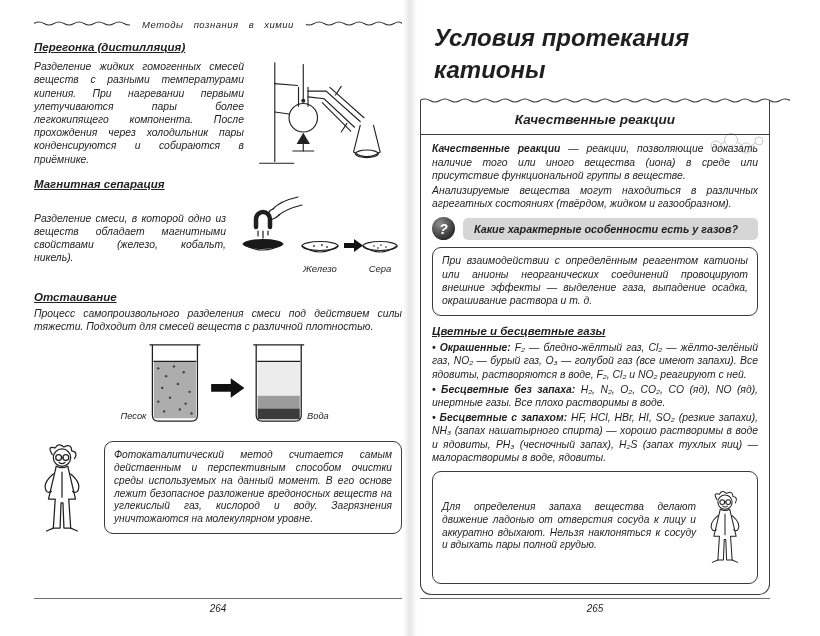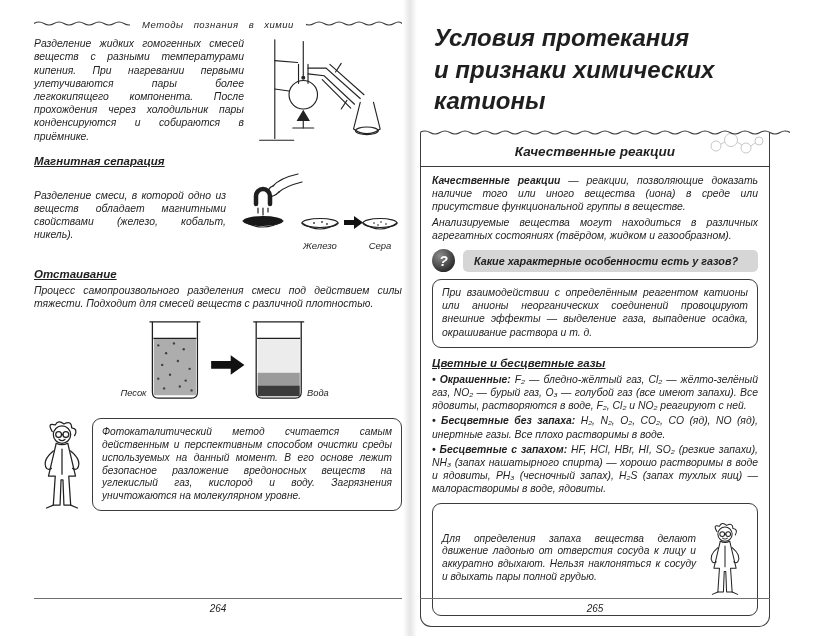--- a/index.html
+++ b/index.html
@@ -18,21 +18,21 @@
   .lp-header .label { position:relative; display:inline-block; background:var(--paper);
         padding:0 12px; font-size:9.5px; word-spacing:7px; letter-spacing:0.5px; }
 
   .sec-heading { font-size:11.5px; font-weight:bold; text-decoration:underline; margin:9px 0 4px; }
   .body-text { font-size:10.4px; line-height:1.27; text-align:justify; }
   .row { display:flex; gap:8px; align-items:center; }
   .row .body-text { flex:1; }
   .illus { flex:none; }
   .beaker-illus { display:block; margin:4px auto 0; }
 
-  .note-row { display:flex; align-items:flex-end; gap:2px; margin-top:10px; }
+  .note-row { display:flex; align-items:flex-end; gap:14px; margin-top:10px; }
   .note-box { flex:1; border:1.2px solid var(--border); border-radius:9px; padding:7px 9px; }
   .note-box .body-text { font-size:10.2px; line-height:1.25; }
 
   .page-footer { position:absolute; left:0; right:0; bottom:0; border-top:1px solid #6f6f6f;
         text-align:center; font-size:10px; padding-top:4px; }
 
   .rp-title { font-size:24px; font-weight:bold; line-height:1.32; margin:8px 0 0 14px; }
   .rp-deco { position:absolute; right:2px; top:116px; opacity:0.55; }
 
   .panel { position:relative; margin-top:16px; border:1.2px solid var(--border); border-top:none;
@@ -65,20 +65,21 @@
 
 <div class="page page-left">
 
   <div class="lp-header">
     <svg class="wave" width="368" height="8">
       <path class="wave-path" d="M0 3.5 Q5 0.5 10 3.5 Q15 6.5 20 3.5 Q25 0.5 30 3.5 Q35 6.5 40 3.5 Q45 0.5 50 3.5 Q55 6.5 60 3.5 Q65 0.5 70 3.5 Q75 6.5 80 3.5 Q85 0.5 90 3.5 Q95 6.5 100 3.5 Q105 0.5 110 3.5 Q115 6.5 120 3.5 Q125 0.5 130 3.5 Q135 6.5 140 3.5 Q145 0.5 150 3.5 Q155 6.5 160 3.5 Q165 0.5 170 3.5 Q175 6.5 180 3.5 Q185 0.5 190 3.5 Q195 6.5 200 3.5 Q205 0.5 210 3.5 Q215 6.5 220 3.5 Q225 0.5 230 3.5 Q235 6.5 240 3.5 Q245 0.5 250 3.5 Q255 6.5 260 3.5 Q265 0.5 270 3.5 Q275 6.5 280 3.5 Q285 0.5 290 3.5 Q295 6.5 300 3.5 Q305 0.5 310 3.5 Q315 6.5 320 3.5 Q325 0.5 330 3.5 Q335 6.5 340 3.5 Q345 0.5 350 3.5 Q355 6.5 360 3.5 Q365 0.5 368 3.5"></path>
     </svg>
     <span class="label">Методы познания в химии</span>
   </div>
 
+  <h3 class="sec-heading">Перегонка (дистилляция)</h3>
   <div class="row">
     <p class="body-text">Разделение жидких гомогенных смесей веществ с разными температурами кипения. При нагревании первыми улетучиваются пары более легкокипящего компонента. После прохождения через холодильник пары конденсируются и собираются в приёмнике.</p>
     <svg class="illus" width="150" height="112" viewBox="0 0 150 118">
       <g fill="none" stroke="#222" stroke-width="1.2" stroke-linecap="round">
         <line x1="20" y1="6" x2="20" y2="110"></line>
         <line x1="4" y1="112" x2="40" y2="112"></line>
         <line x1="20" y1="28" x2="44" y2="30"></line>
         <line x1="20" y1="58" x2="35" y2="60"></line>
         <circle cx="50" cy="64" r="15"></circle>
         <path d="M45 32 L45 52 M55 32 L55 52"></path>
@@ -190,21 +191,20 @@
 
   <div class="page-footer">
     <span>264</span>
   </div>
 </div>
 
 <div class="page page-right">
 
   <h1 class="rp-title">
     <div>Условия протекания</div>
-    <div>и признаки химических</div>
     <div>катионы</div>
   </h1>
 
   <svg class="rp-deco" width="64" height="30" viewBox="0 0 64 30">
     <g fill="none" stroke="#999" stroke-width="1">
       <circle cx="12" cy="16" r="5"></circle>
         <circle cx="27" cy="10" r="6.5"></circle>
         <circle cx="42" cy="18" r="5"></circle>
         <circle cx="55" cy="11" r="4"></circle>
       <line x1="17" y1="14" x2="21" y2="12"></line>

